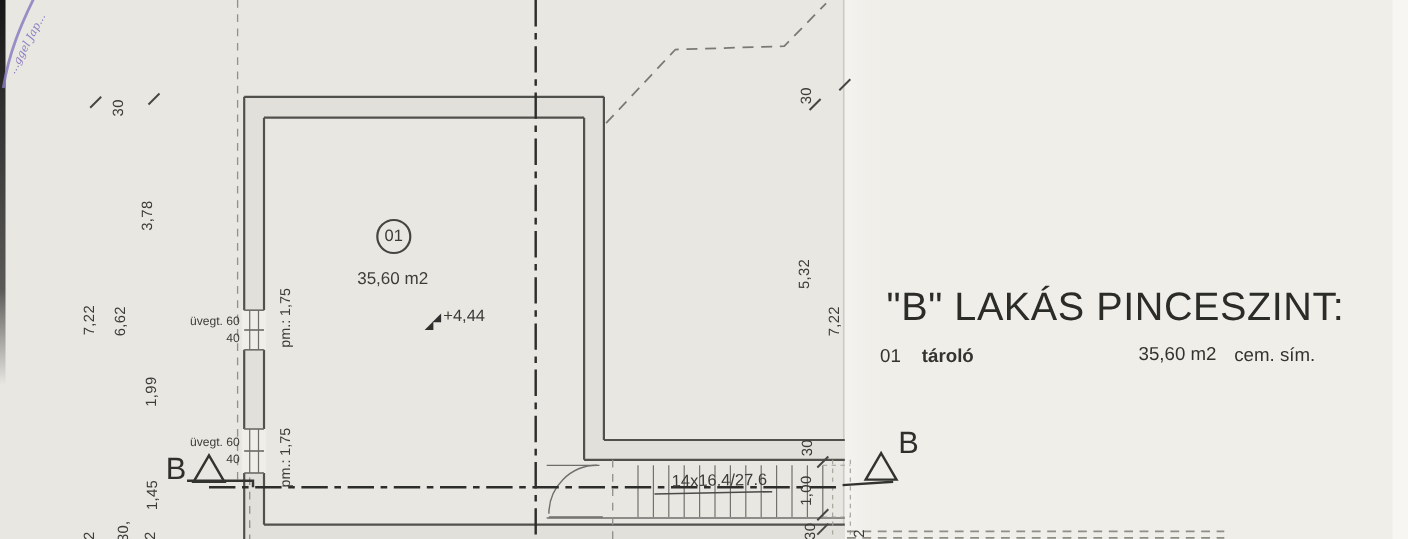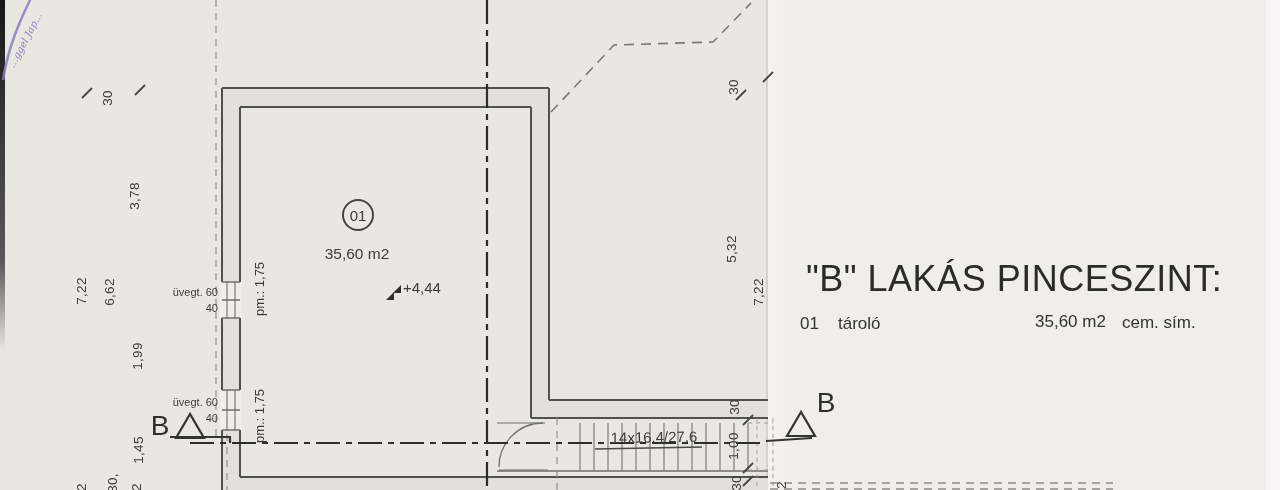--- a/index.html
+++ b/index.html
@@ -203,17 +203,17 @@
 <div class="lbl ctr roomtxt" style="left:357px;top:254px;position:absolute;">35,60 m2</div>
 <div class="lbl roomtxt" style="left:403px;top:279px;font-size:15px;">+4,44</div>
 
 <div class="lbl stair" style="left:654px;top:437px;position:absolute;">14x16.4/27.6</div>
 
 <div class="lbl ctr secB" style="left:160px;top:426px;position:absolute;">B</div>
 <div class="lbl ctr secB" style="left:826px;top:403px;position:absolute;">B</div>
 
 <div class="lbl legend-title" style="left:806px;top:258px;">"B" LAKÁS PINCESZINT:</div>
 <div class="lbl legend-row" style="left:800px;top:314px;">01</div>
-<div class="lbl legend-row" style="left:838px;top:314px;">tároló</div>
+<div class="lbl legend-row" style="left:838px;top:314px;font-weight:bold;">tároló</div>
 <div class="lbl legend-row" style="left:1035px;top:312px;">35,60 m2</div>
 <div class="lbl legend-row" style="left:1122px;top:313px;text-align:center;">cem. sím.</div>
 
 </div>
 
 </body></html>

